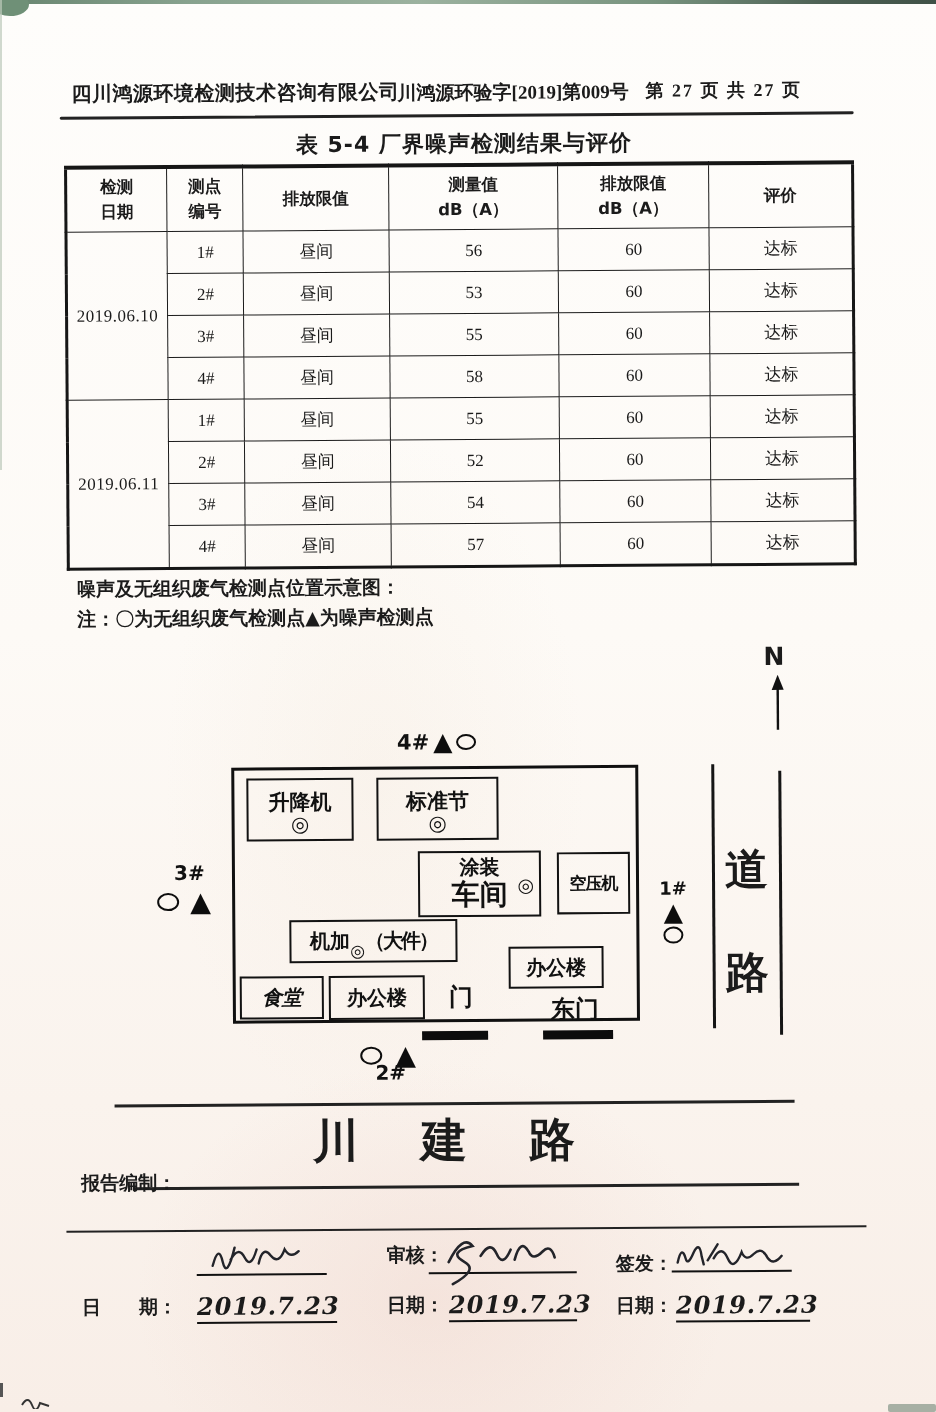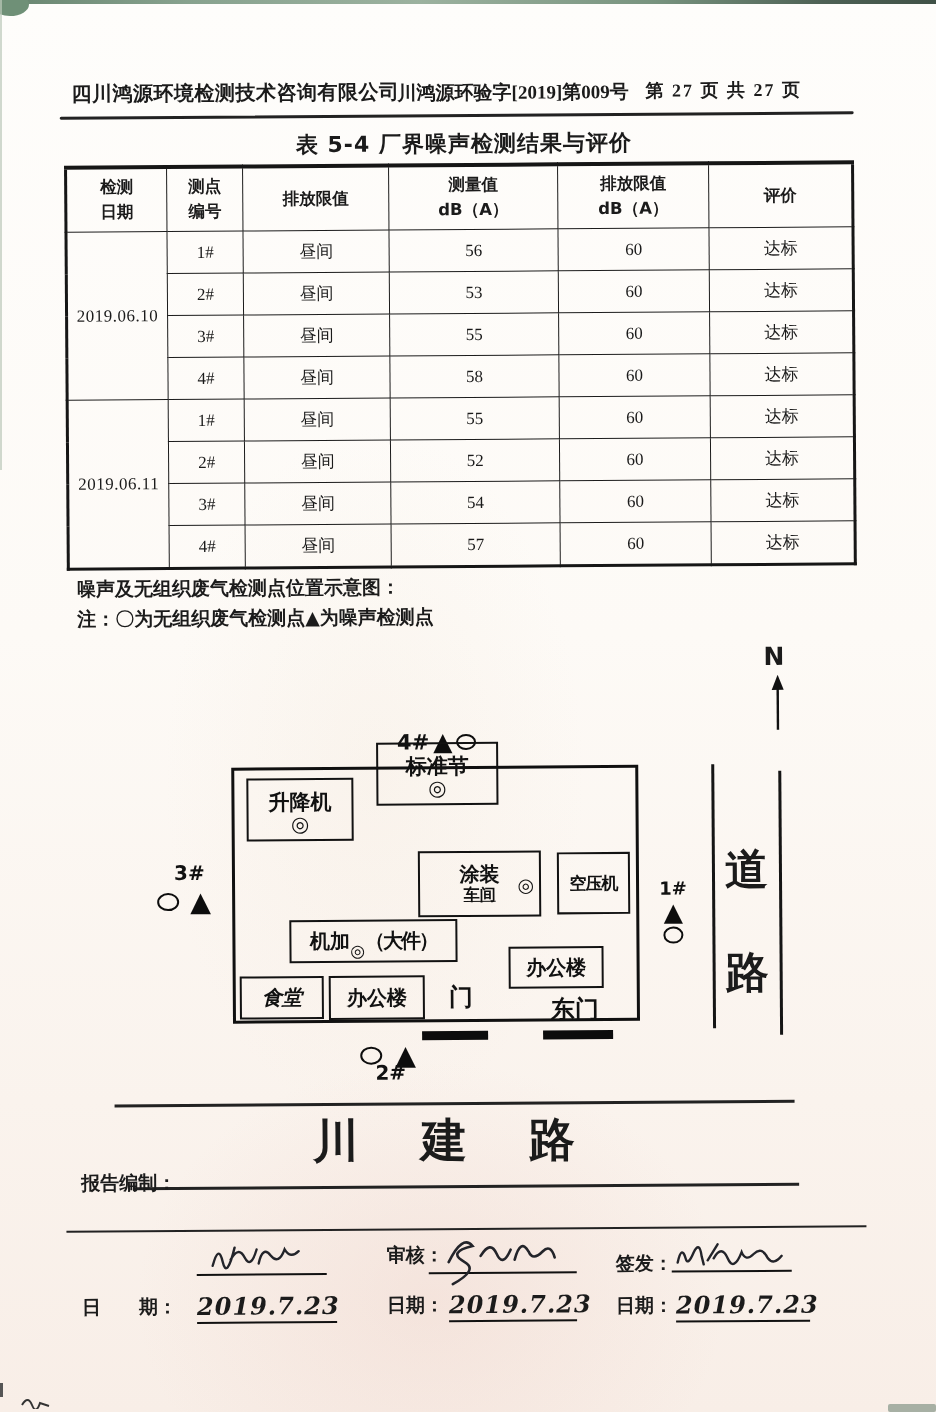--- a/index.html
+++ b/index.html
@@ -182,28 +182,28 @@
       <span class="tri" style="font-size:25px;">▲</span>
       <span class="ring" style="width:20px;height:16px;"></span>
     </div>
 
     <div class="abs boundary"></div>
 
     <div class="bldg" style="left:246px;top:777px;width:107px;height:63px;">
       <span class="blab" style="font-size:21px;margin-top:2px;">升降机</span>
       <span class="gas" style="font-size:21px;">◎</span>
     </div>
-    <div class="bldg" style="left:376px;top:742px;width:122px;height:63px;">
+    <div class="bldg" style="left:376px;top:777px;width:122px;height:63px;">
       <span class="blab" style="font-size:21px;margin-top:2px;">标准节</span>
       <span class="gas" style="font-size:21px;">◎</span>
     </div>
 
     <div class="bldg" style="left:417px;top:851px;width:123px;height:66px;position:absolute;">
       <span class="blab" style="font-size:20px;line-height:1.15;">涂装</span>
-      <span class="blab" style="font-size:16px;line-height:1.15;text-decoration:underline;">车间</span>
+      <span class="blab" style="font-size:28px;line-height:1.15;">车间</span>
       <span class="gas" style="position:absolute;right:5px;top:24px;font-size:19px;">◎</span>
     </div>
     <div class="bldg" style="left:556px;top:853px;width:73px;height:62px;">
       <span class="blab" style="font-size:17px;letter-spacing:-1px;">空压机</span>
     </div>
 
     <div class="bldg" style="left:288px;top:919px;width:168px;height:43px;flex-direction:row;">
       <span class="blab" style="font-size:20px;">机加</span>
       <span class="gas" style="font-size:17px;align-self:flex-end;margin:0 0 3px 0;">◎</span>
       <span class="blab" style="font-size:20px;letter-spacing:-2px;">（大件）</span>

